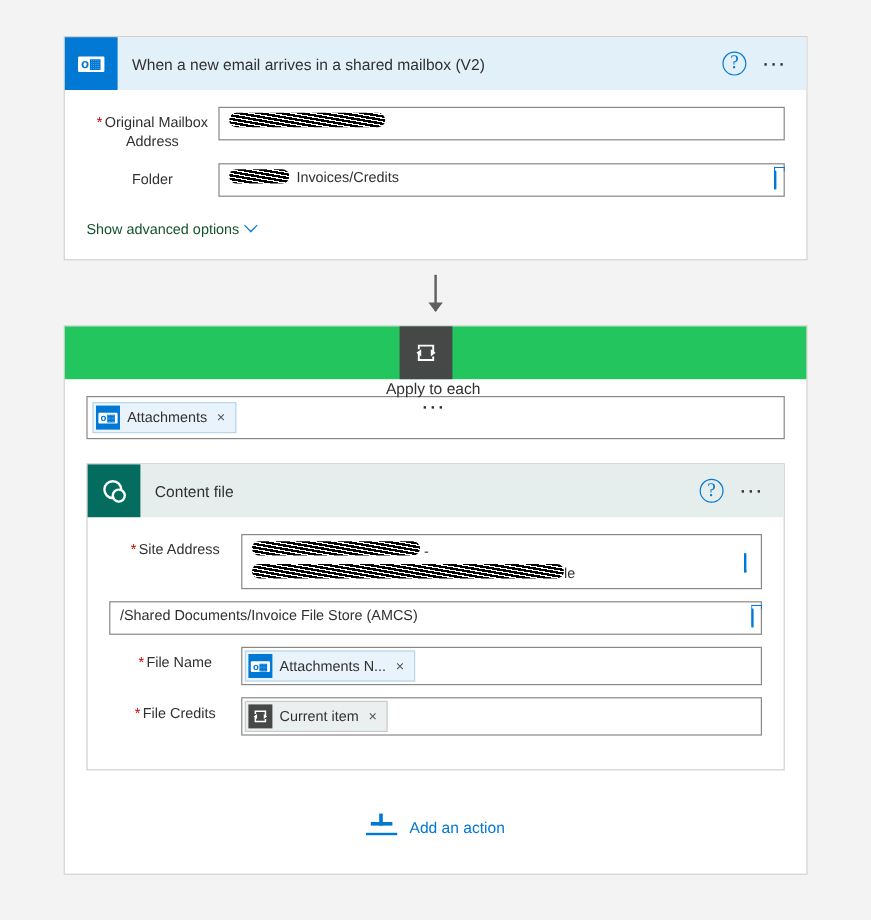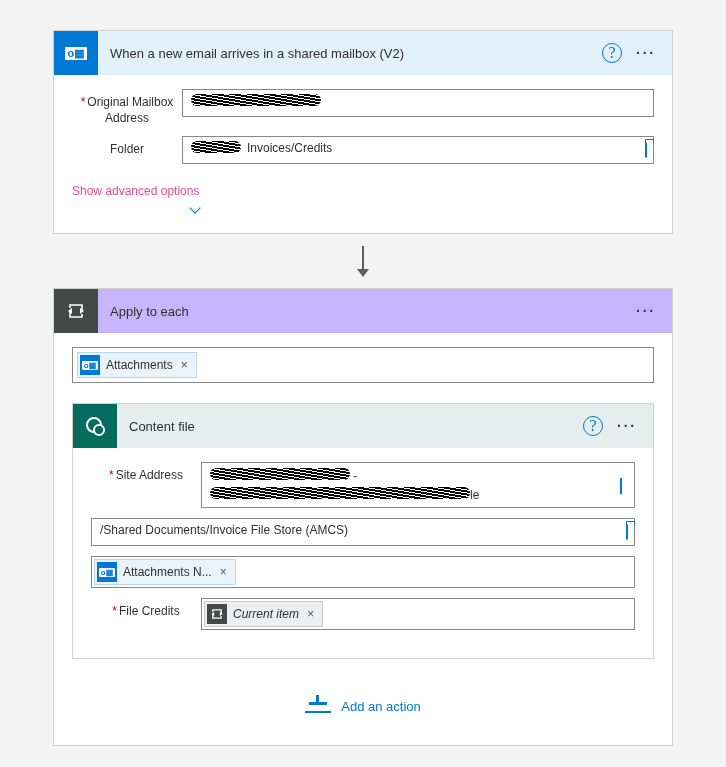--- a/index.html
+++ b/index.html
@@ -17,21 +17,21 @@
     margin: 0 auto;
     width: 620px;
   }
   .card-header {
     display: flex;
     align-items: center;
     height: 44px;
     padding-right: 16px;
   }
   .hdr-outlook { background: #e2f0f9; }
-  .hdr-apply  { background: #c4b5fd; }
+  .hdr-apply  { background: #22c55e; flex-direction: column; }
   .hdr-sp     { background: #e6eeed; }
   .hdr-icon {
     width: 44px; height: 44px;
     display: flex; align-items: center; justify-content: center;
     color: #fff;
     flex-shrink: 0;
   }
   .ic-outlook { background: #0078d4; }
   .ic-apply   { background: #464747; }
   .ic-sp      { background: #036c5f; }
@@ -56,39 +56,39 @@
   .picker-icon {
     position: absolute; right: 6px; top: 50%; transform: translateY(-50%);
     color: #0078d4; cursor: pointer;
   }
   .folder-ic { width: 16px; height: 12px; border: 1.5px solid #0078d4; border-radius: 1px; position: relative; }
   .folder-ic:before { content:""; position:absolute; top:-4px; left:-1.5px; width:7px; height:3px; border:1.5px solid #0078d4; border-bottom:none; border-radius:1px 1px 0 0;}
   .chevdown {
     width: 12px; height: 12px; border-right: 2px solid #0078d4; border-bottom: 2px solid #0078d4;
     transform: rotate(45deg); margin-top:-4px; cursor: pointer;
   }
-  .show-adv { color: #ec4899; font-size: 12px; cursor: pointer; display: inline-flex; align-items: flex-end; gap: 6px; margin-top: 10px; flex-direction: column; }
+  .show-adv { color: #14532d; font-size: 12px; cursor: pointer; display: inline-flex; align-items: flex-start; gap: 6px; margin-top: 10px; }
   .show-adv .chev { width:8px; height:8px; border-right:1.5px solid #0078d4; border-bottom:1.5px solid #0078d4; transform: rotate(45deg); margin-bottom:3px;}
   .arrow-down {
     width: 2px; height: 30px; background: #605e5c; margin: 12px auto; position: relative;
   }
   .arrow-down:after {
     content:""; position:absolute; bottom:-1px; left:-5px;
     border-left:6px solid transparent; border-right:6px solid transparent; border-top:8px solid #605e5c;
   }
   .select-label { font-size: 12px; margin: 0 0 4px 0; }
   .select-label .req { color: #c00; }
   .token-box {
     border: 1px solid #8a8886; padding: 4px; display: flex; align-items: center; min-height: 32px;
   }
   .token {
     display: inline-flex; align-items: center; background: #e8f3fb;
     border: 1px solid #b9d6ea; padding: 2px 6px 2px 2px; font-size: 12px; gap: 6px;
   }
-  .token.grey { background: #eceff0; border-color: #c8cbcd; font-style: italic; }
+  .token.grey { background: #eceff0; border-color: #c8cbcd; }
   .token-ic {
     width: 20px; height: 20px; background: #0078d4; display: inline-flex;
     align-items: center; justify-content: center; color: #fff; font-size: 10px;
   }
   .token-ic.dark { background: #464747; }
   .token-x { color: #555; cursor: pointer; padding: 0 2px; }
   .nested { padding: 20px 18px 30px 18px; }
   .inner-card {
     border: 1px solid #d2d0ce; background: #fff;
   }
@@ -190,20 +190,21 @@
             <span class="picker-icon" style="right:12px"><span class="chevdown"></span></span>
           </div>
         </div>
         <div class="field-row">
           <div class="field-input">
             <span>/Shared Documents/Invoice File Store (AMCS)</span>
             <span class="picker-icon"><span class="folder-ic"></span></span>
           </div>
         </div>
         <div class="field-row">
+          <div class="field-label"><span class="req">*</span><span>File Name</span></div>
           <div class="field-input" style="padding:2px">
             <span class="token">
               <span class="token-ic">
                   <span class="outlook-glyph" style="font-size:8px">o▦</span>
                 </span>
               <span>Attachments N...</span>
               <span class="token-x">×</span>
             </span>
           </div>
         </div>

